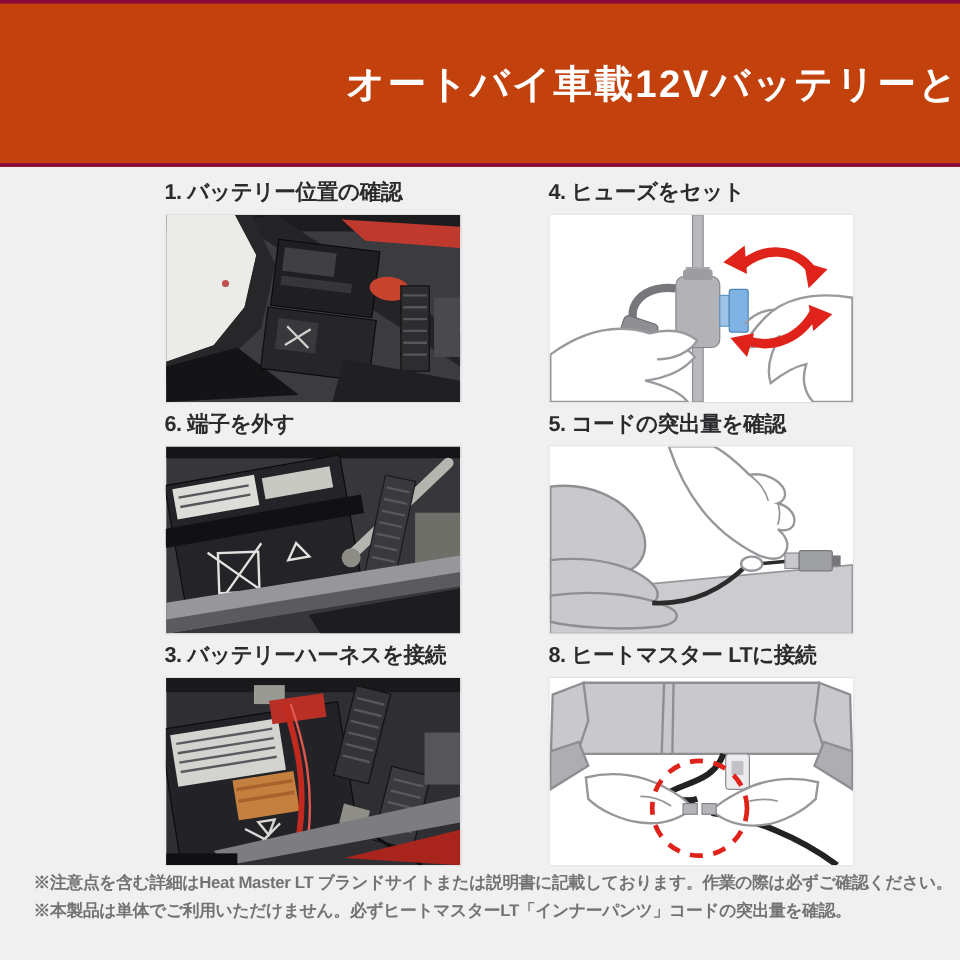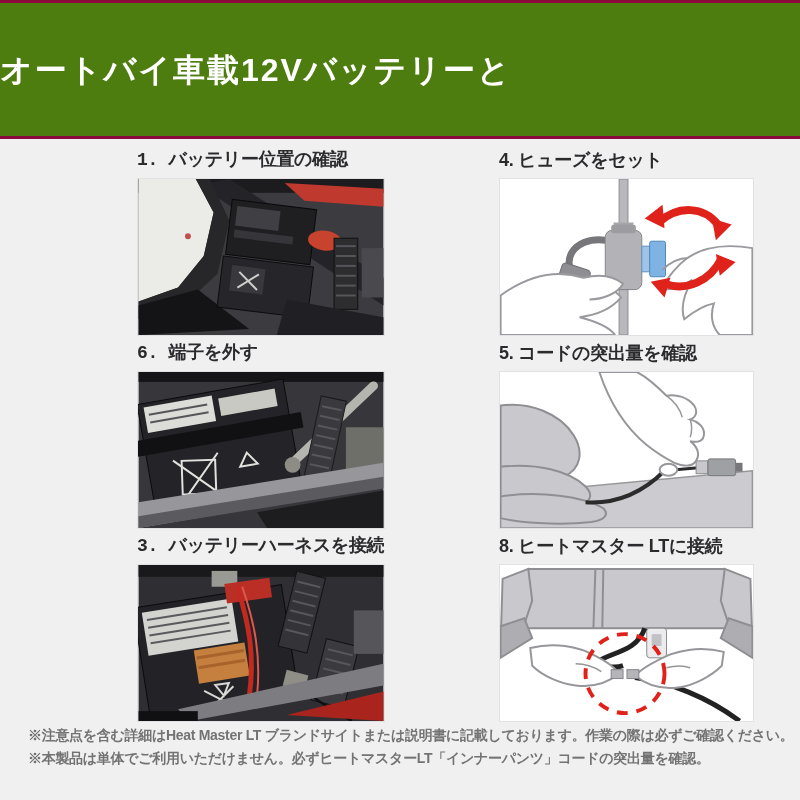--- a/index.html
+++ b/index.html
@@ -1,28 +1,28 @@
 <!DOCTYPE html>
 <html><head>
 <meta charset="utf-8">
 <style>
   html,body{margin:0;padding:0;}
   .page{position:relative;width:800px;height:800px;background:#f0f0f1;overflow:hidden;
         font-family:"Liberation Sans",sans-serif;}
   
-  .banner{position:absolute;left:0;top:0;width:800px;height:139px;background:#4d7c0f;
+  .banner{position:absolute;left:0;top:0;width:800px;height:139px;background:#c2410c;
           border-top:3px solid #8a0a3c;border-bottom:3px solid #8a0a3c;box-sizing:border-box;
-          display:flex;flex-direction:column;align-items:flex-start;justify-content:center;}
+          display:flex;flex-direction:column;align-items:flex-end;justify-content:center;}
   .banner .t{color:#fff;font-weight:700;font-size:32px;line-height:46px;letter-spacing:2px;
              text-align:center;white-space:nowrap;}
   
   .grid{position:absolute;left:137px;top:148px;width:575px;}
   .row{display:flex;margin-bottom:5px;}
   .cell{display:flex;flex-direction:column;}
-  .cell.left{width:248px;margin-right:114px;font-family:Liberation Mono, monospace;}
+  .cell.left{width:248px;margin-right:72px;}
   .cell.right{width:255px;}
   .step-title{font-size:18px;font-weight:700;color:#2b2b2e;letter-spacing:-0.3px;
               height:24px;line-height:24px;margin-bottom:6px;white-space:nowrap;}
   .media{height:158px;background:#fff;overflow:hidden;border:1px solid #e2e2e5;box-sizing:border-box;}
   .media svg{display:block;}
   
   .footer{position:absolute;left:28px;top:724px;width:766px;color:#737373;
           font-size:14px;font-weight:700;line-height:22.5px;letter-spacing:-0.3px;}
   .footer .fl{white-space:nowrap;}
   .footer .fl.indent{padding-left:8px;}

